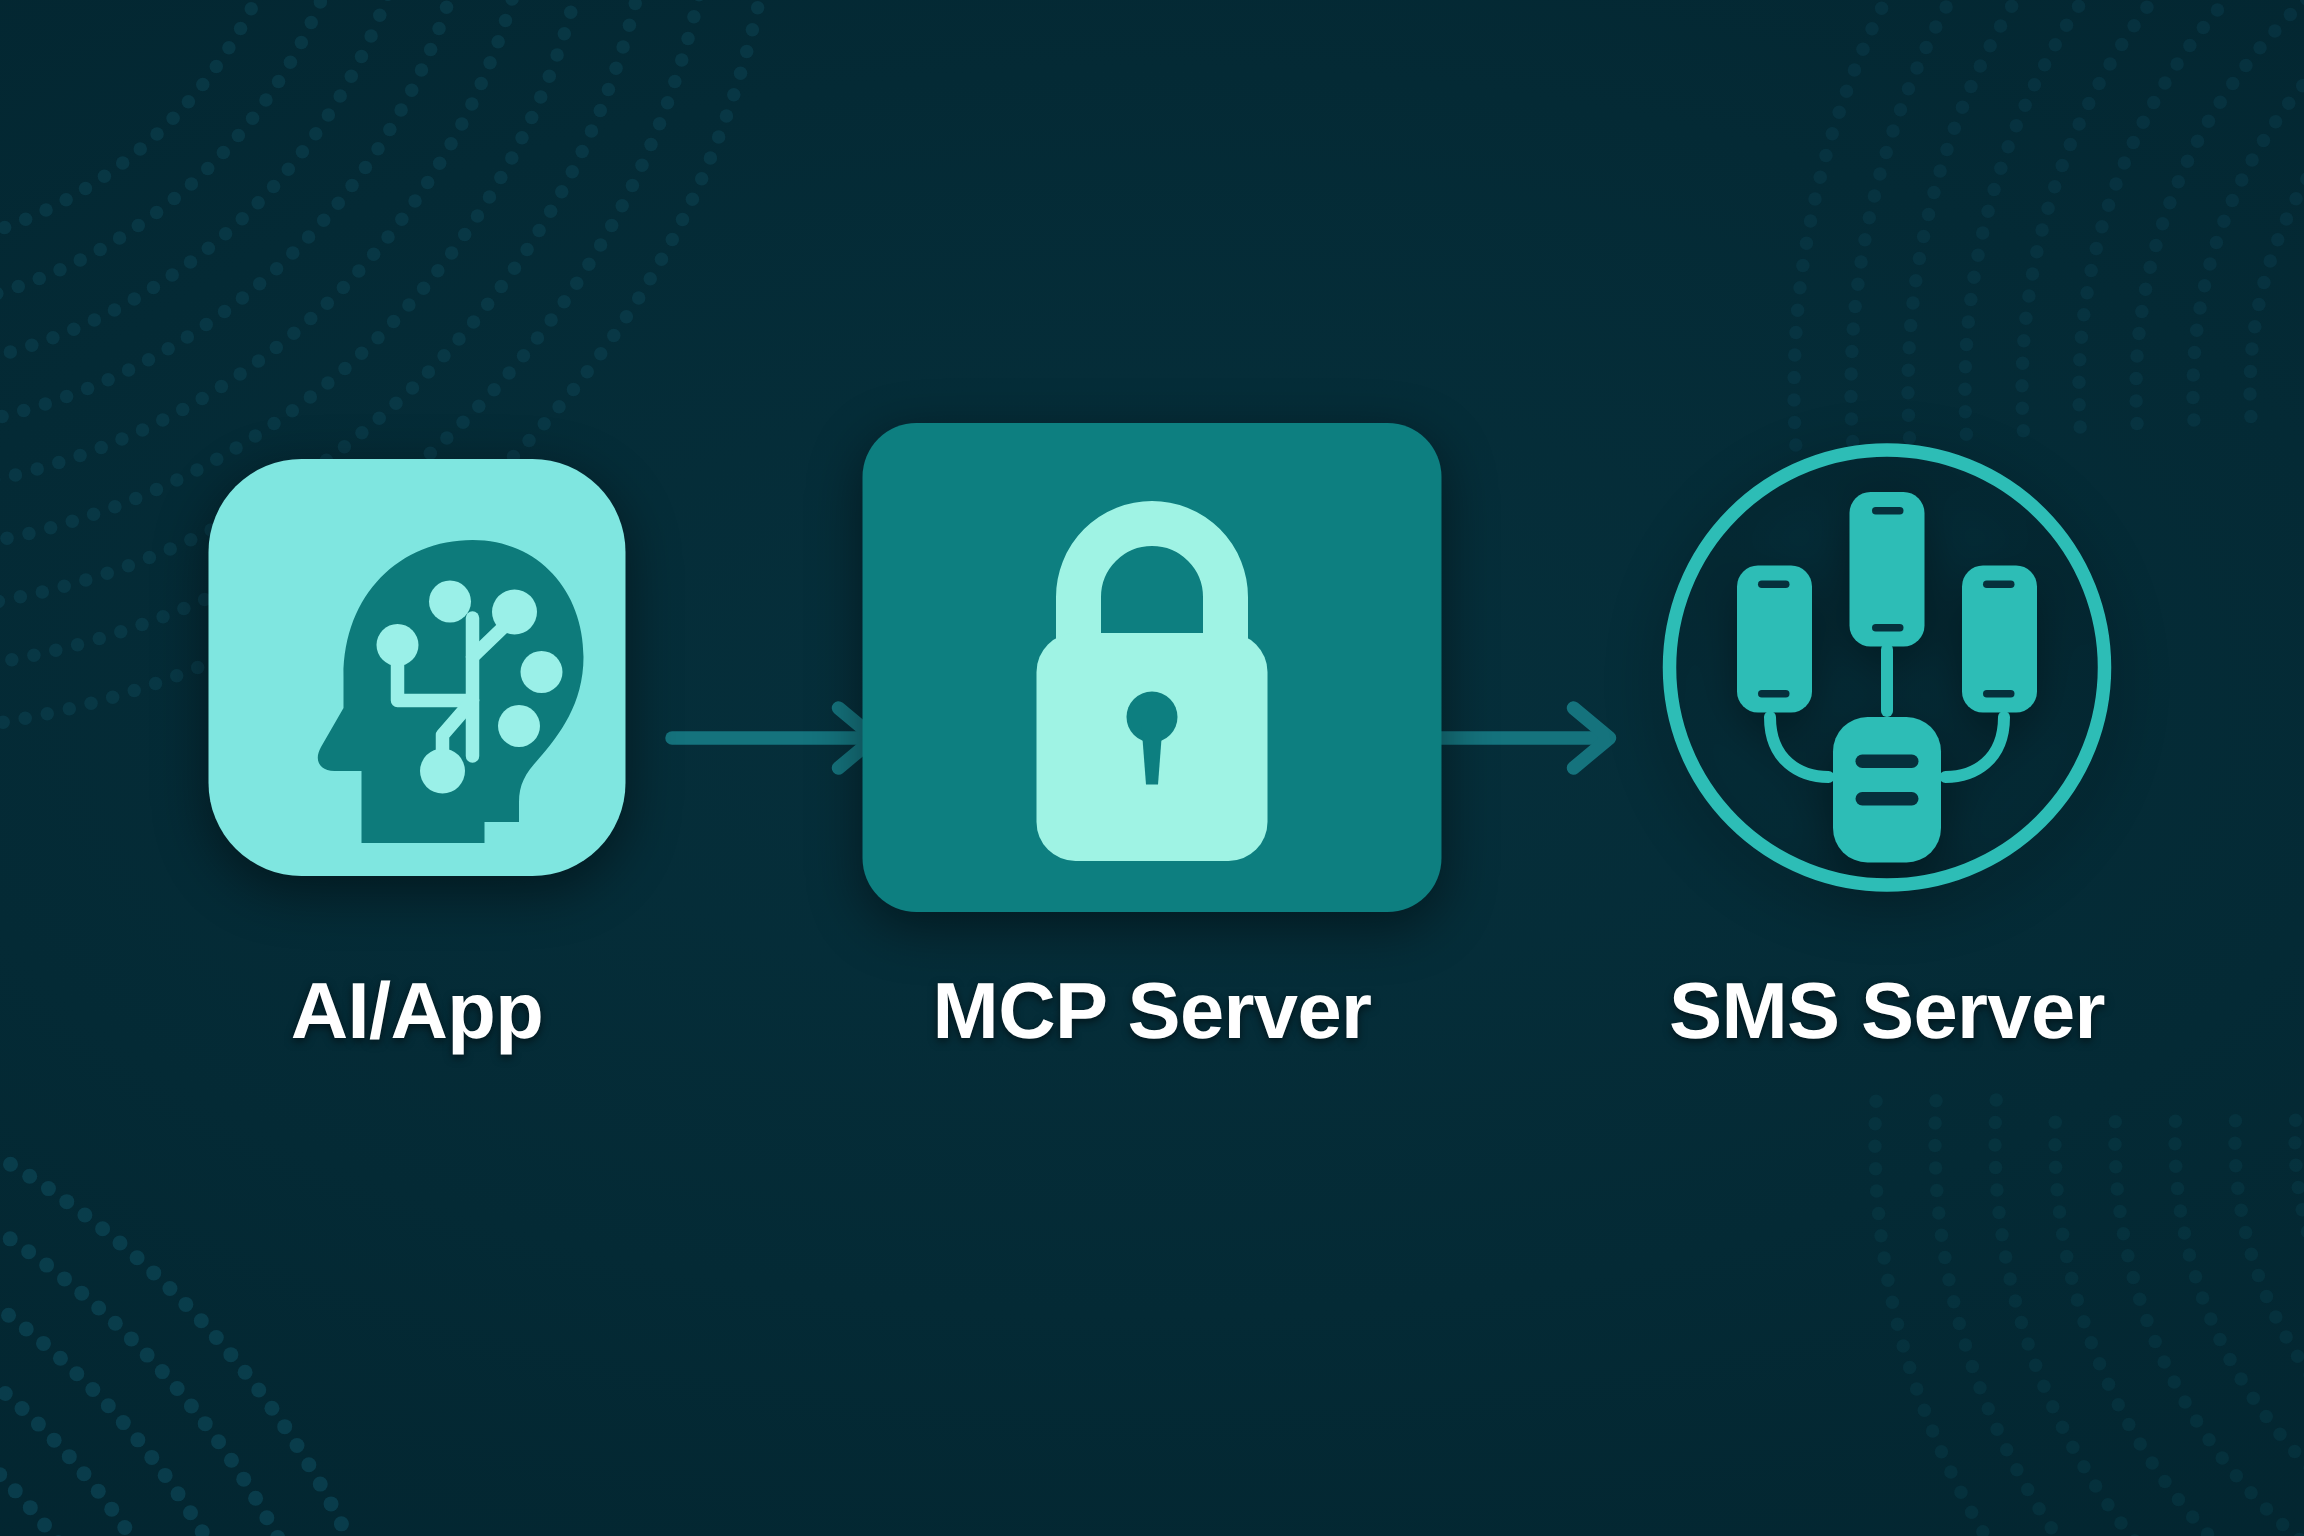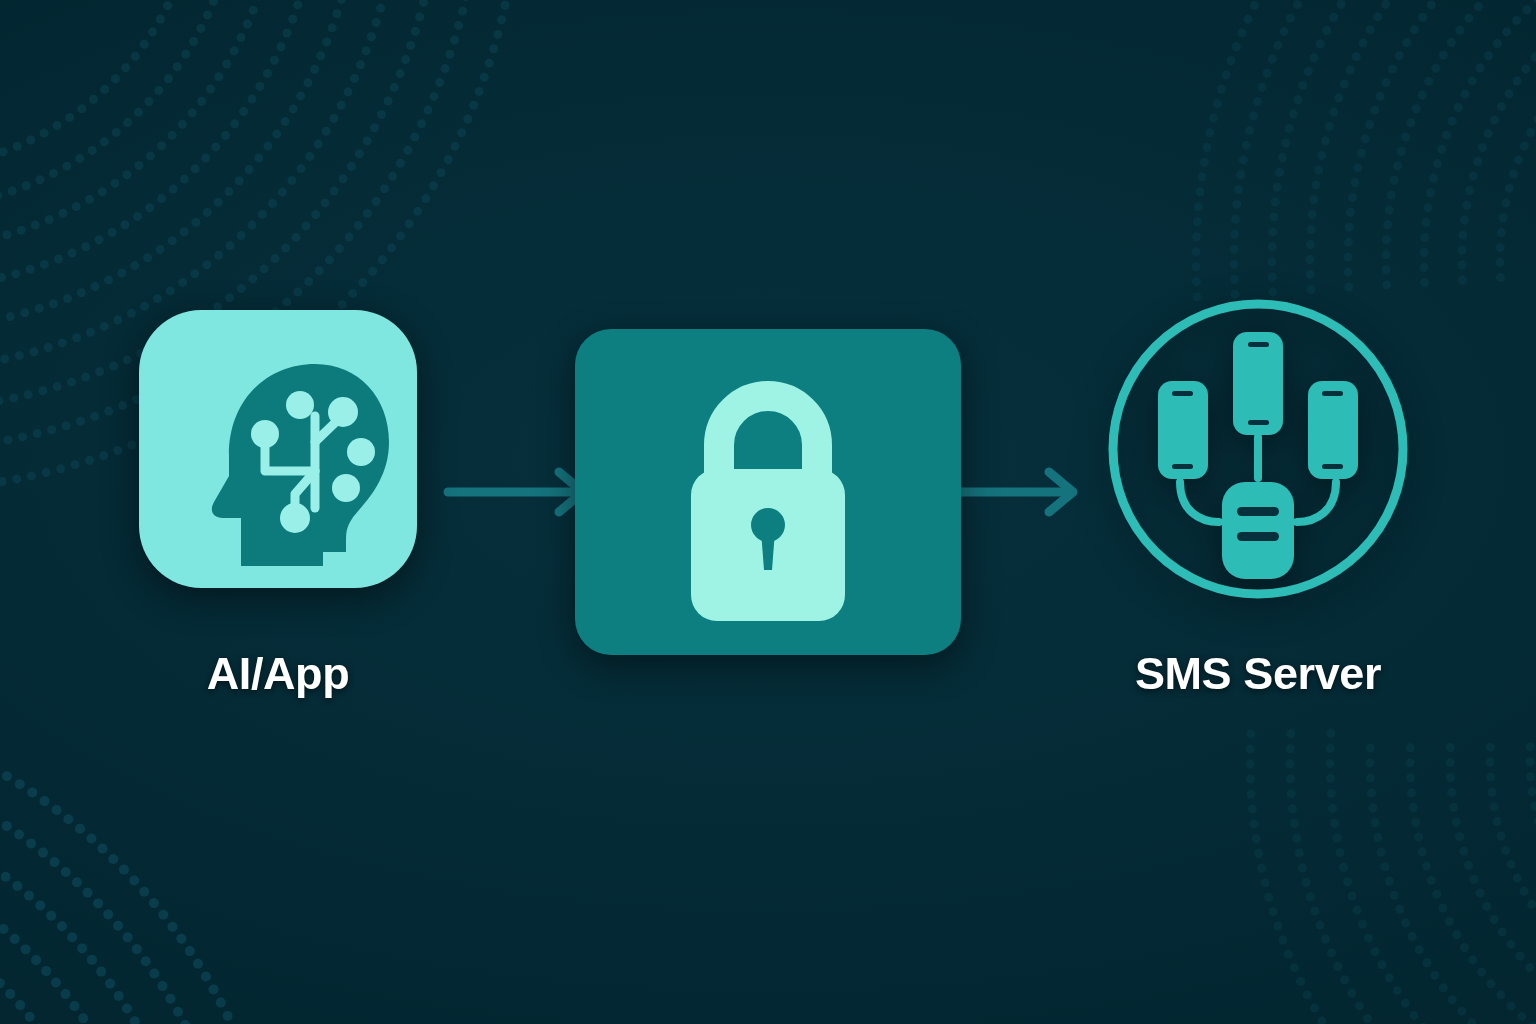--- a/index.html
+++ b/index.html
@@ -53,21 +53,21 @@
   .node-art {
     height:330px;
     display:flex;
     align-items:center;
     justify-content:center;
   }
 
   .node-label {
     margin-top:34px;
     color:#ffffff;
-    font-size:45px;
+    font-size:53px;
     font-weight:600;
     letter-spacing:-0.4px;
     white-space:nowrap;
     text-shadow:0 2px 6px rgba(0,0,0,0.55);
   }
 
   .connector {
     width:190px;
     height:330px;
     display:flex;
@@ -1754,20 +1754,21 @@
           <rect x="2" y="2" width="386" height="326" rx="36" ry="36" fill="#0d7f80"></rect>
 
           <path d="M146 152 L146 118 A49 49 0 0 1 244 118 L244 152" fill="none" stroke="#9ff3e4" stroke-width="30" stroke-linecap="butt"></path>
 
           <rect x="118" y="142" width="154" height="152" rx="26" ry="26" fill="#9ff3e4"></rect>
 
           <circle cx="195" cy="198" r="17" fill="#0d7f80"></circle>
           <path d="M188 204 L202 204 L199 243 L191 243 Z" fill="#0d7f80"></path>
         </svg>
       </div>
+      <div class="node-label">MCP Server</div>
     </div>
 
     <div class="connector">
       <svg width="160" height="52" viewBox="0 0 160 52" xmlns="http://www.w3.org/2000/svg">
         <g stroke="#15737d" stroke-width="9" fill="none" stroke-linecap="round" stroke-linejoin="round">
           <line x1="5" y1="26" x2="136" y2="26"></line>
           <polyline points="116,6 140,26 116,46"></polyline>
         </g>
       </svg>
     </div>

